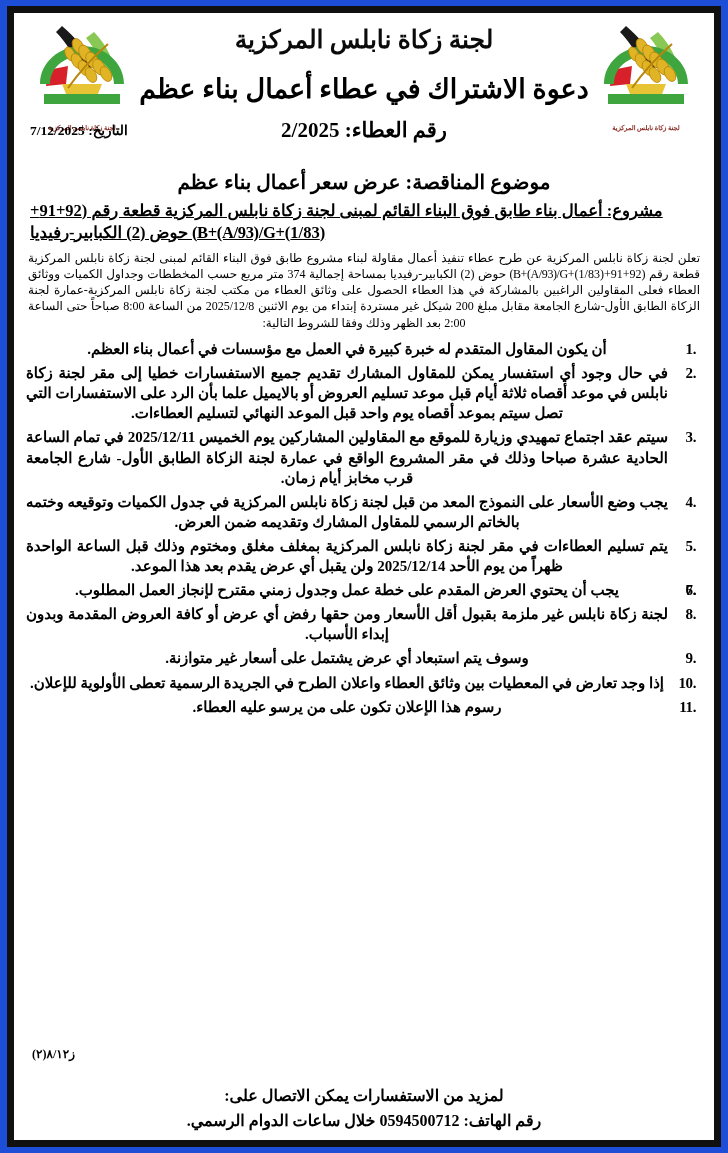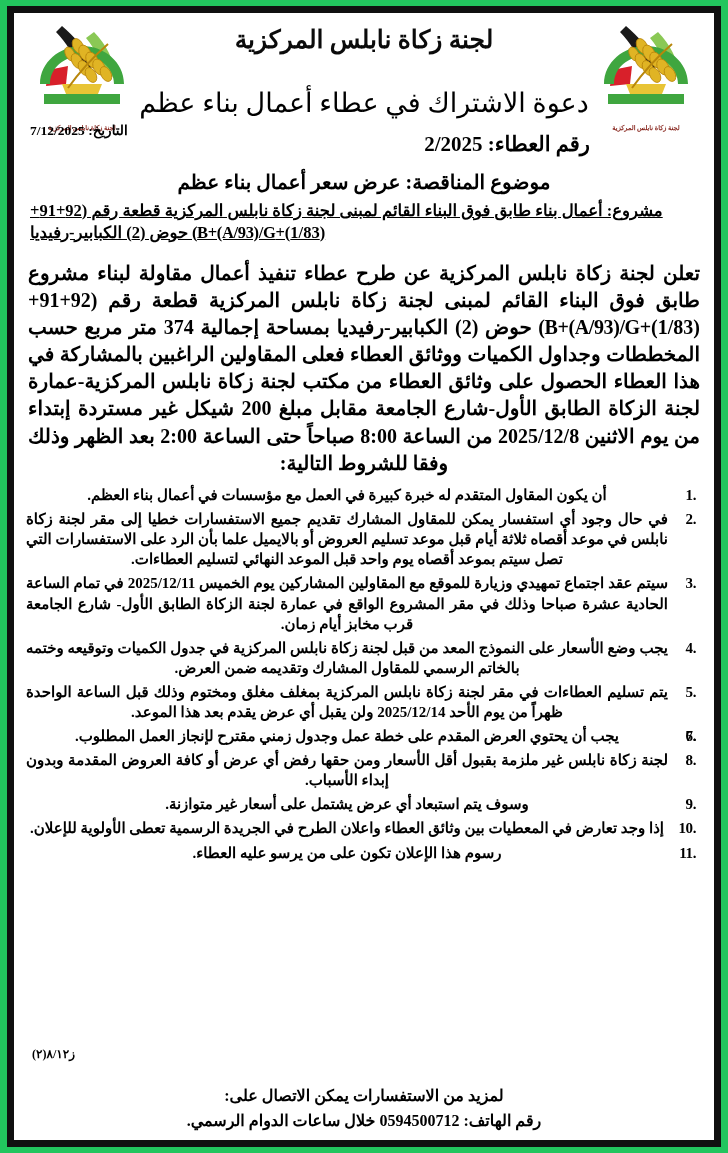--- a/index.html
+++ b/index.html
@@ -13,21 +13,21 @@
     height: 1153px;
     overflow: hidden;
     font-family: "Liberation Serif", "DejaVu Serif", serif;
   }
 
   .page {
     width: 728px;
     height: 1153px;
     box-sizing: border-box;
     padding: 6px 7px 6px 7px;
-    background: #22c55e;
+    background: #1d4ed8;
   }
 
   .frame {
     width: 100%;
     height: 100%;
     box-sizing: border-box;
     border: 7px solid #101010;
     background: #ffffff;
     padding: 5px 12px 4px 12px;
     display: flex;
@@ -75,34 +75,33 @@
     font-size: 25px;
     font-weight: bold;
     letter-spacing: -0.5px;
     line-height: 1.25;
     color: #0b0b0b;
     margin-top: 6px;
   }
 
   .doc-title {
     font-size: 27px;
-    font-weight: normal;
+    font-weight: bold;
     line-height: 1.2;
     color: #000;
-    margin-top: 32px;
+    margin-top: 18px;
     letter-spacing: -0.6px;
   }
 
   .tender-no {
     font-size: 21px;
     font-weight: bold;
     color: #000;
     margin-top: 12px;
     letter-spacing: -0.4px;
-    text-align: right;
   }
 
   .date-line {
     position: absolute;
     left: 4px;
     top: 104px;
     font-size: 13.5px;
     font-weight: bold;
     color: #000;
     white-space: nowrap;
@@ -131,28 +130,28 @@
     font-weight: bold;
     line-height: 1.32;
     text-align: left;
     color: #000;
     letter-spacing: -0.35px;
     padding: 0 4px;
     text-decoration: underline;
   }
 
   .intro {
-    font-size: 20px;
-    font-weight: bold;
+    font-size: 12px;
+    font-weight: normal;
     line-height: 1.36;
     text-align: justify;
     text-align-last: center;
     color: #000;
     letter-spacing: -0.4px;
-    margin-top: 16px;
+    margin-top: 6px;
     padding: 0 2px;
   }
 
   .conditions {
     margin: 8px 0 0 0;
     padding: 0;
     list-style: none;
     counter-reset: cond;
   }
 

